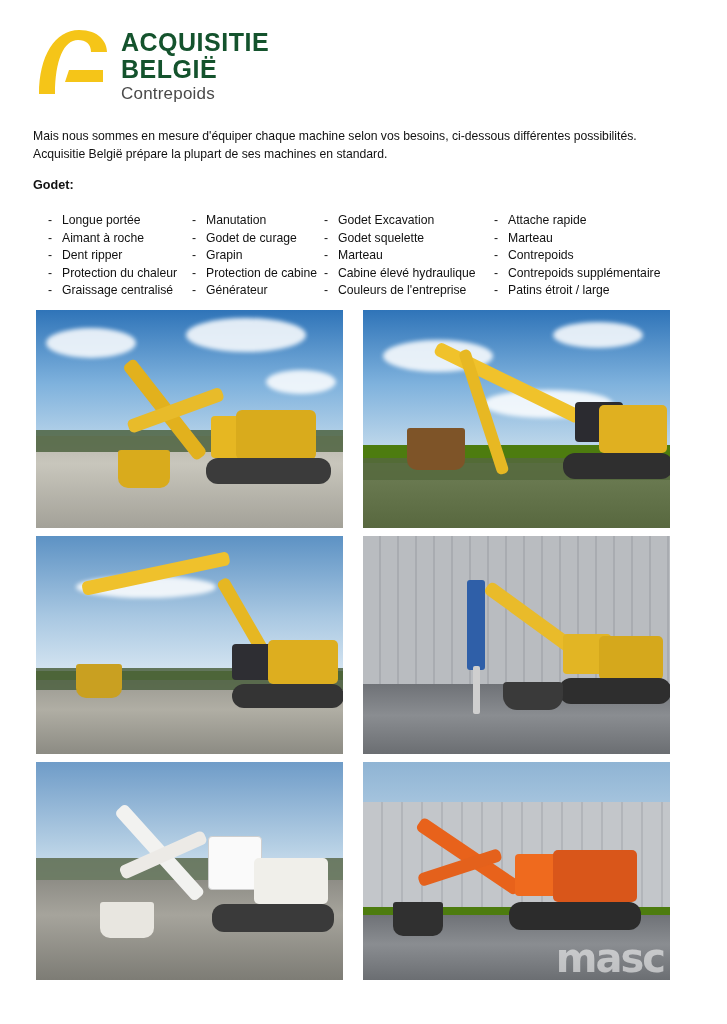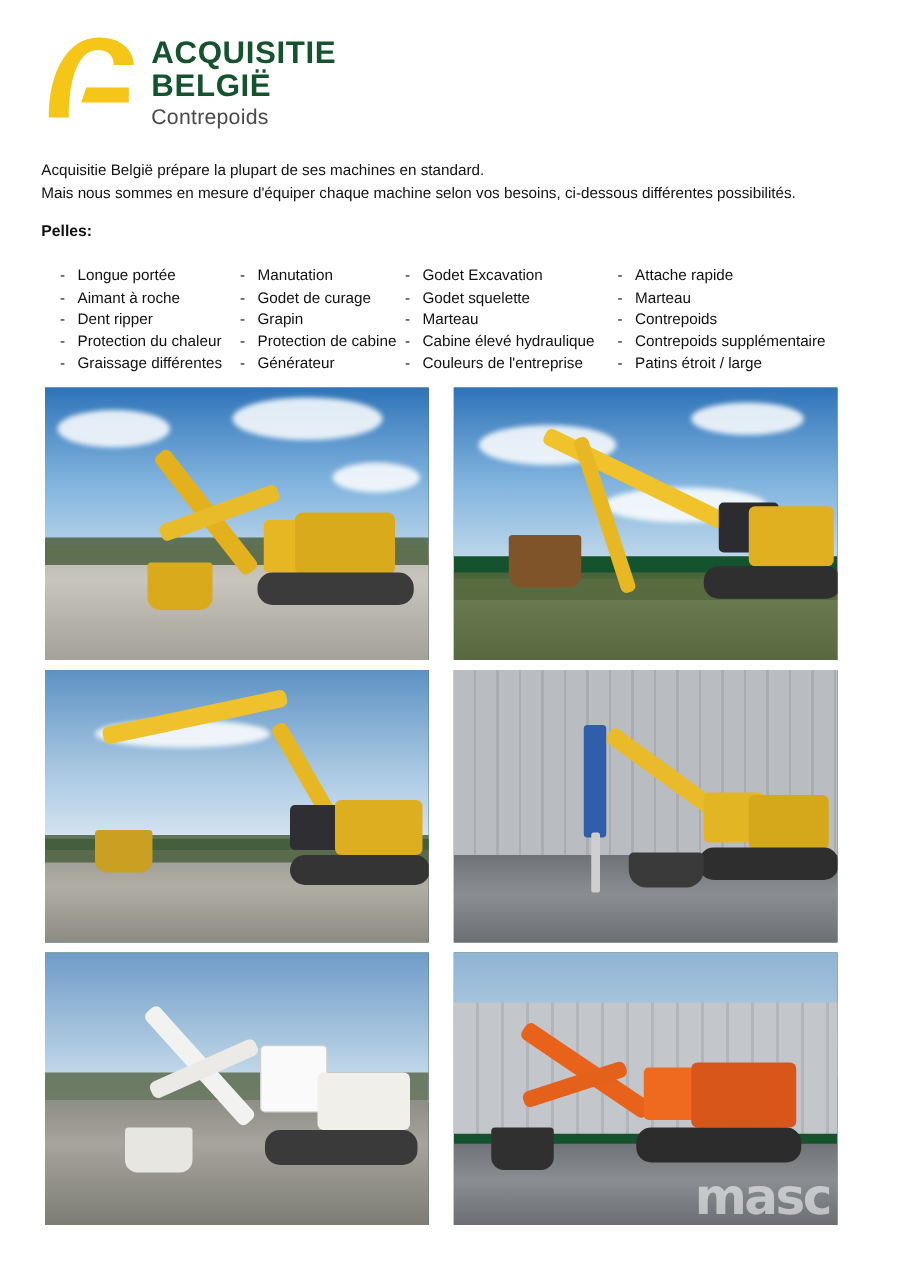--- a/index.html
+++ b/index.html
@@ -112,21 +112,21 @@
     top: 310px;
     width: 654px;
     display: grid;
     grid-template-columns: 307px 307px;
     grid-template-rows: 218px 218px 218px;
     gap: 8px 20px;
   }
   .photo {
     position: relative;
     overflow: hidden;
-    background: #14532d;
+    background: #4d7c0f;
   }
 
   
   .sky {
     position: absolute;
     left: 0; right: 0; top: 0;
     height: 62%;
     background: linear-gradient(#2f74b8, #7fb2dd 55%, #bcd6ea);
   }
   .sky.pale { background: linear-gradient(#5d92c4, #a9c8e2 60%, #d4e4f1); }
@@ -202,25 +202,25 @@
       </svg>
     </div>
     <div class="logo-text">
       <span class="logo-line1">ACQUISITIE</span>
       <span class="logo-line2">BELGIË</span>
       <span class="logo-line3">Contrepoids</span>
     </div>
   </div>
 
   <div class="intro">
+    <span>Mais nous sommes en mesure d'équiper chaque machine selon vos besoins, ci-dessous différentes possibilités.</span>
     <span>Acquisitie België prépare la plupart de ses machines en standard.</span>
-    <span>Mais nous sommes en mesure d'équiper chaque machine selon vos besoins, ci-dessous différentes possibilités.</span>
   </div>
 
-  <div class="section-title">Pelles:</div>
+  <div class="section-title">Godet:</div>
 
   <div class="options">
 
     <div class="opt-row">
       <div class="opt-cell col1">
           <span class="dash">-</span>
           <span>Longue portée</span>
         </div>
       <div class="opt-cell col2">
           <span class="dash">-</span>
@@ -289,21 +289,21 @@
         </div>
       <div class="opt-cell col4">
           <span class="dash">-</span>
           <span>Contrepoids supplémentaire</span>
         </div>
     </div>
 
     <div class="opt-row">
       <div class="opt-cell col1">
           <span class="dash">-</span>
-          <span>Graissage différentes</span>
+          <span>Graissage centralisé</span>
         </div>
       <div class="opt-cell col2">
           <span class="dash">-</span>
           <span>Générateur</span>
         </div>
       <div class="opt-cell col3">
           <span class="dash">-</span>
           <span>Couleurs de l'entreprise</span>
         </div>
       <div class="opt-cell col4">

